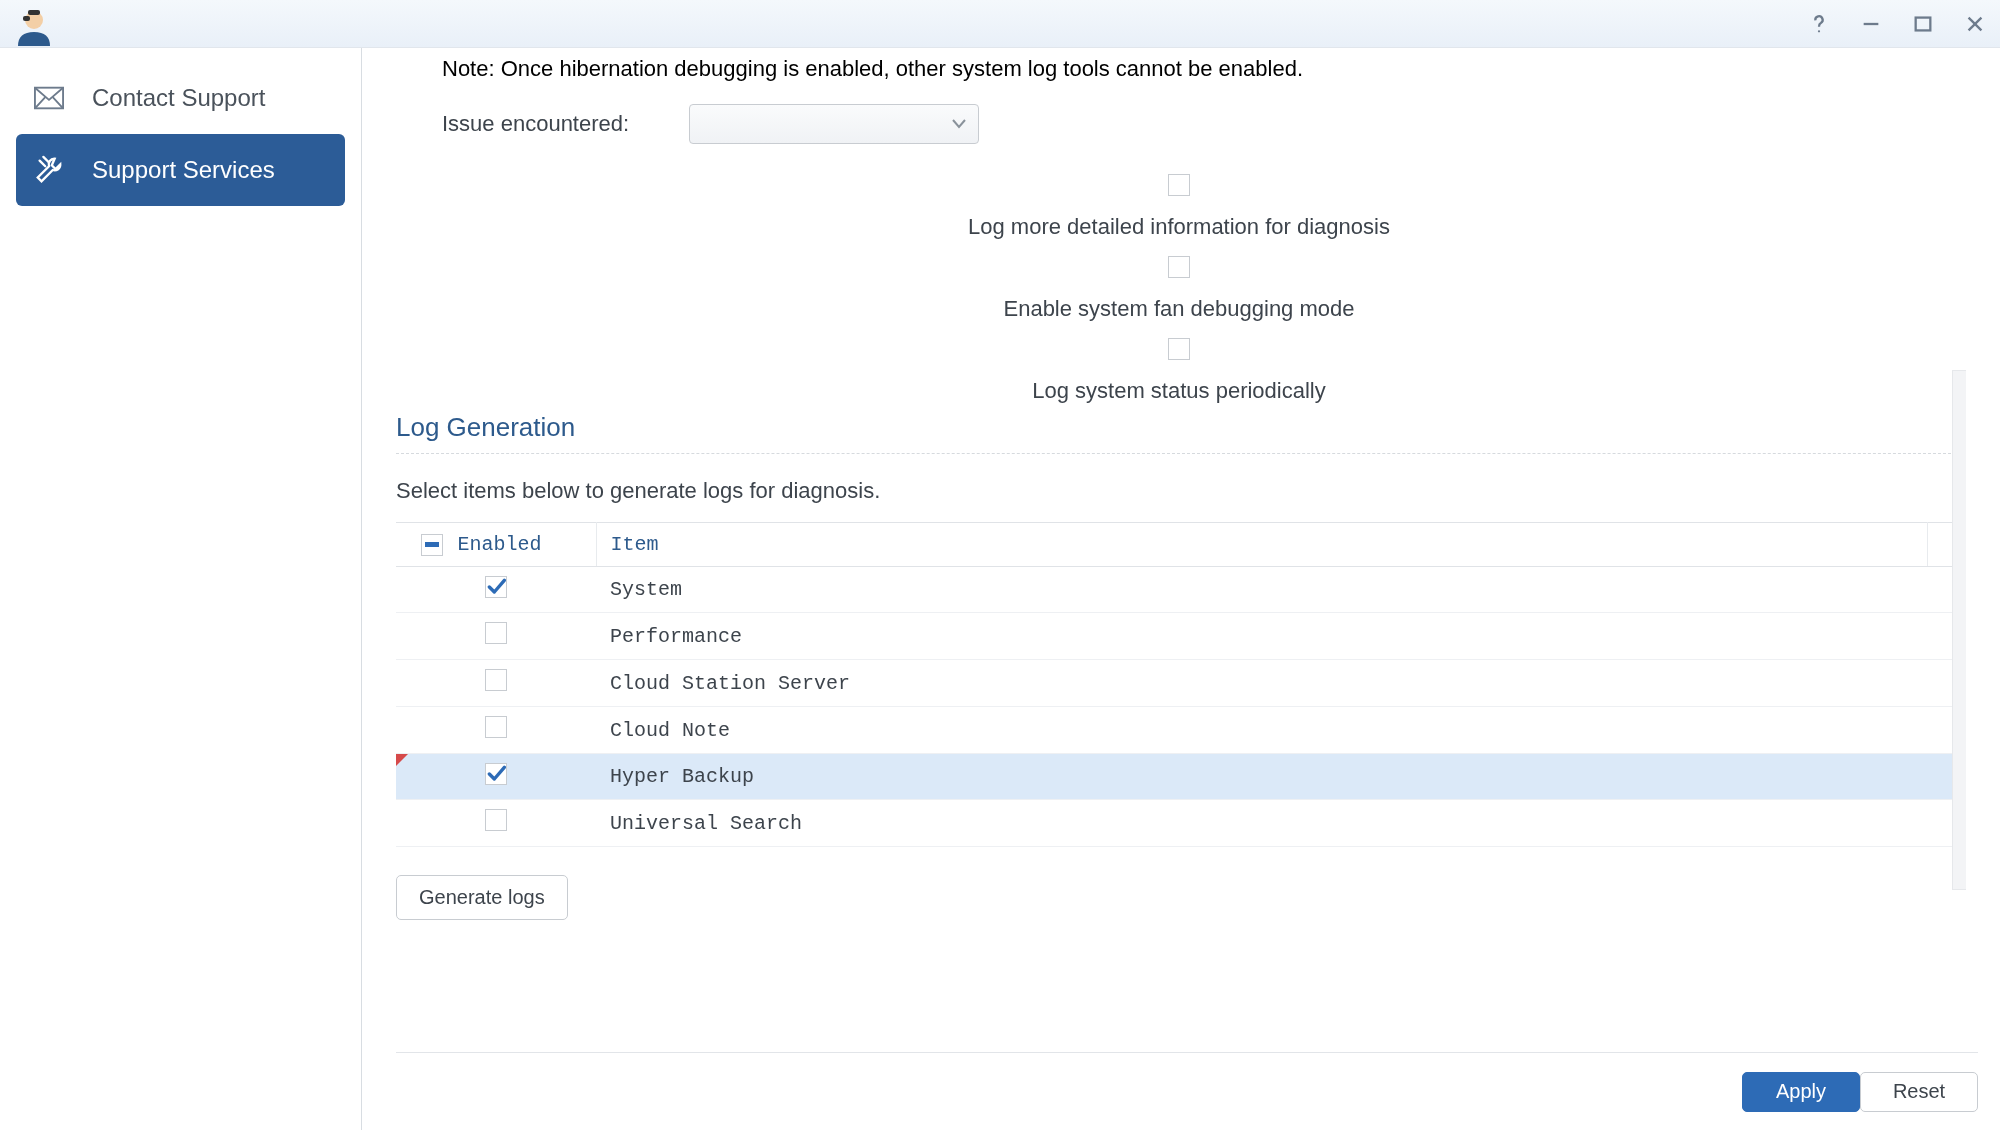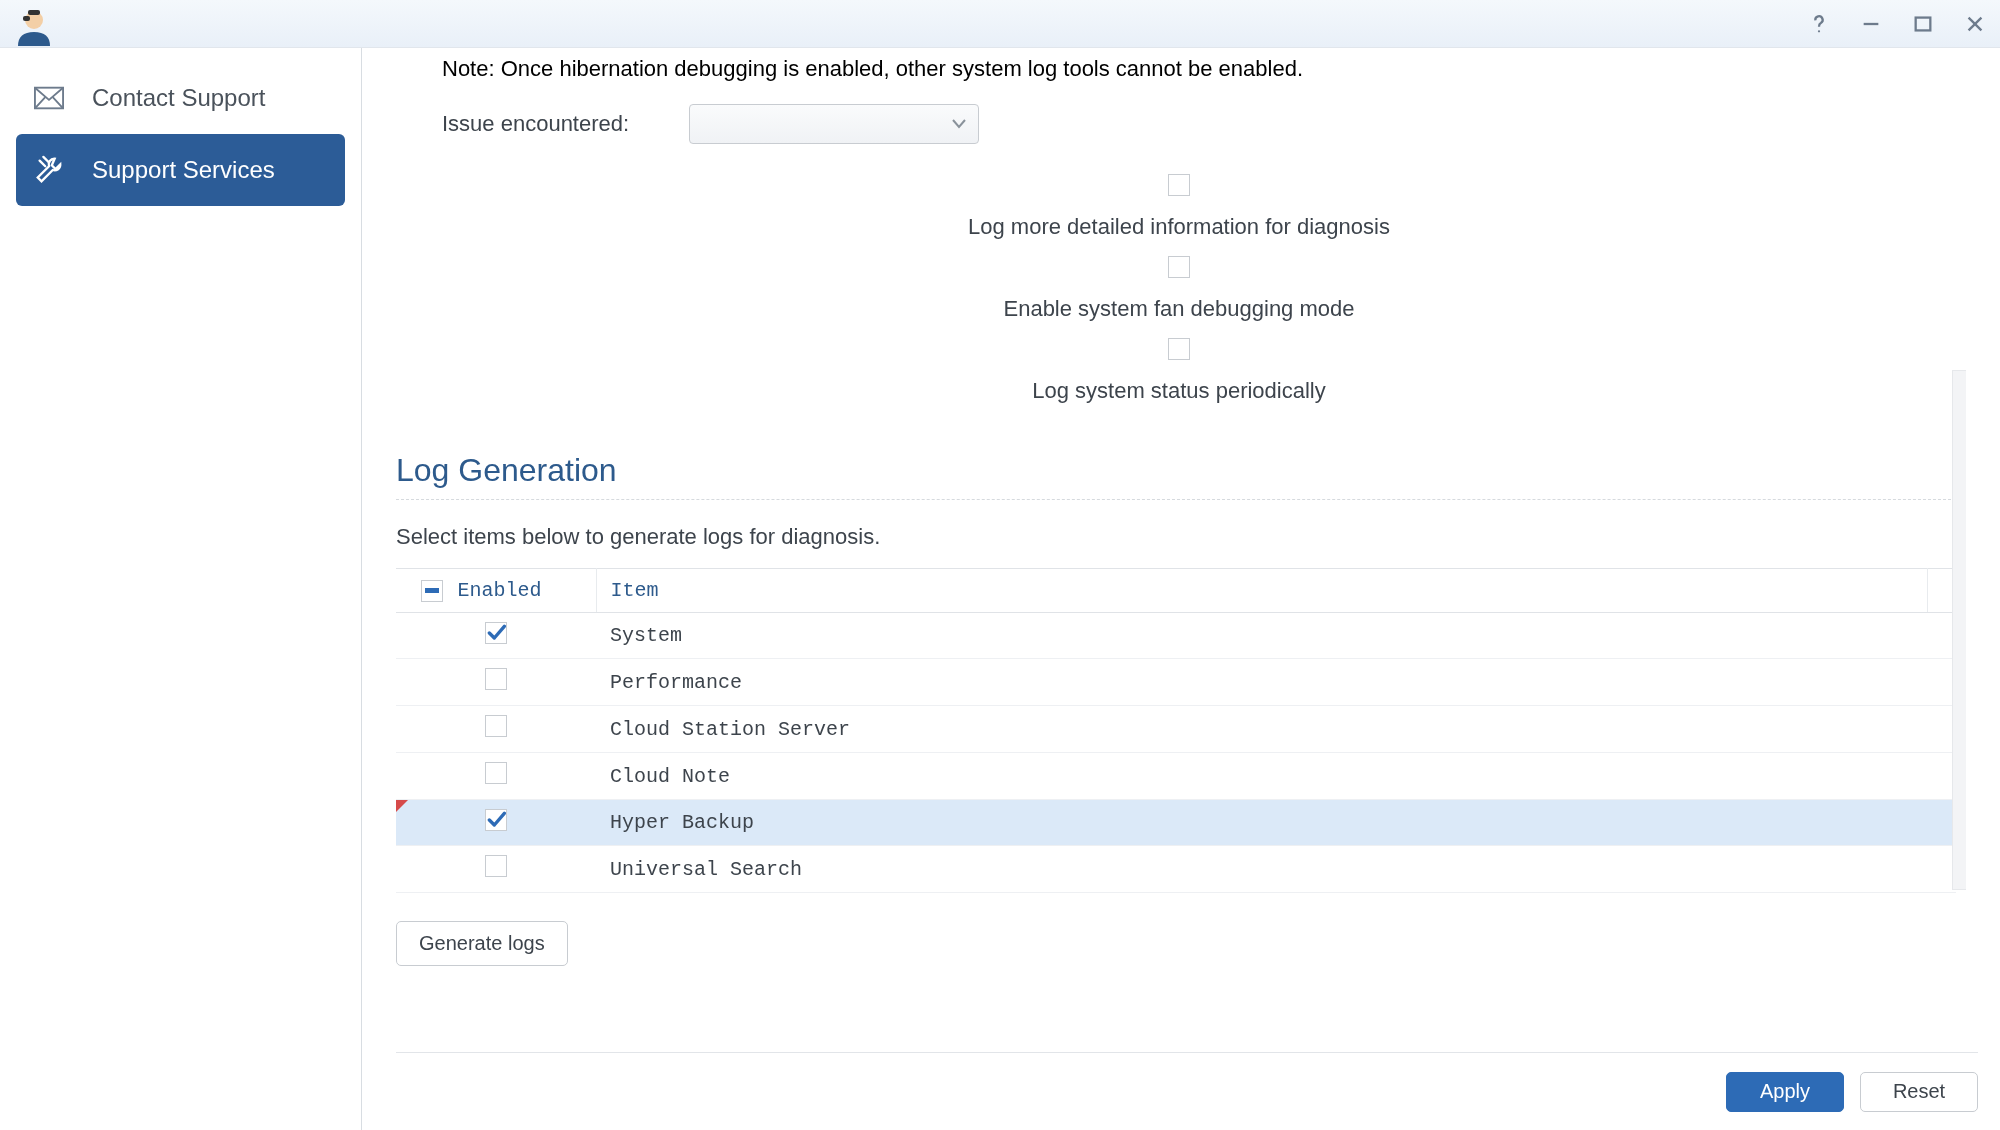--- a/index.html
+++ b/index.html
@@ -129,23 +129,22 @@
   .chk svg { display: none; }
   .chk.indet::after {
     content: "";
     width: 14px; height: 5px;
     background: #2d6bb6;
   }
   .check-label { font-size: 22px; color: #3d444c; }
 
   .section-title {
     color: #2d5a8c;
-    font-size: 32px;
+    font-size: 26px;
     font-weight: 400;
-    margin-top: 40px;
     padding-bottom: 10px;
     border-bottom: 1px dashed #d6dade;
   }
   .section-desc {
     font-size: 22px; color: #3d444c;
     padding: 24px 0 18px 0;
   }
 
   .log-table {
     width: 100%;
@@ -193,21 +192,20 @@
   }
 
   .footer {
     position: absolute;
     left: 34px; right: 22px; bottom: 0;
     height: 78px;
     border-top: 1px solid #e2e5e9;
     display: flex;
     align-items: center;
     justify-content: flex-end;
-    gap: 16px;
     background: #fff;
   }
   .btn {
     min-width: 118px;
     height: 40px;
     border-radius: 5px;
     font-size: 20px;
     cursor: pointer;
     border: 1px solid #c8ccd1;
     background: #fff;

